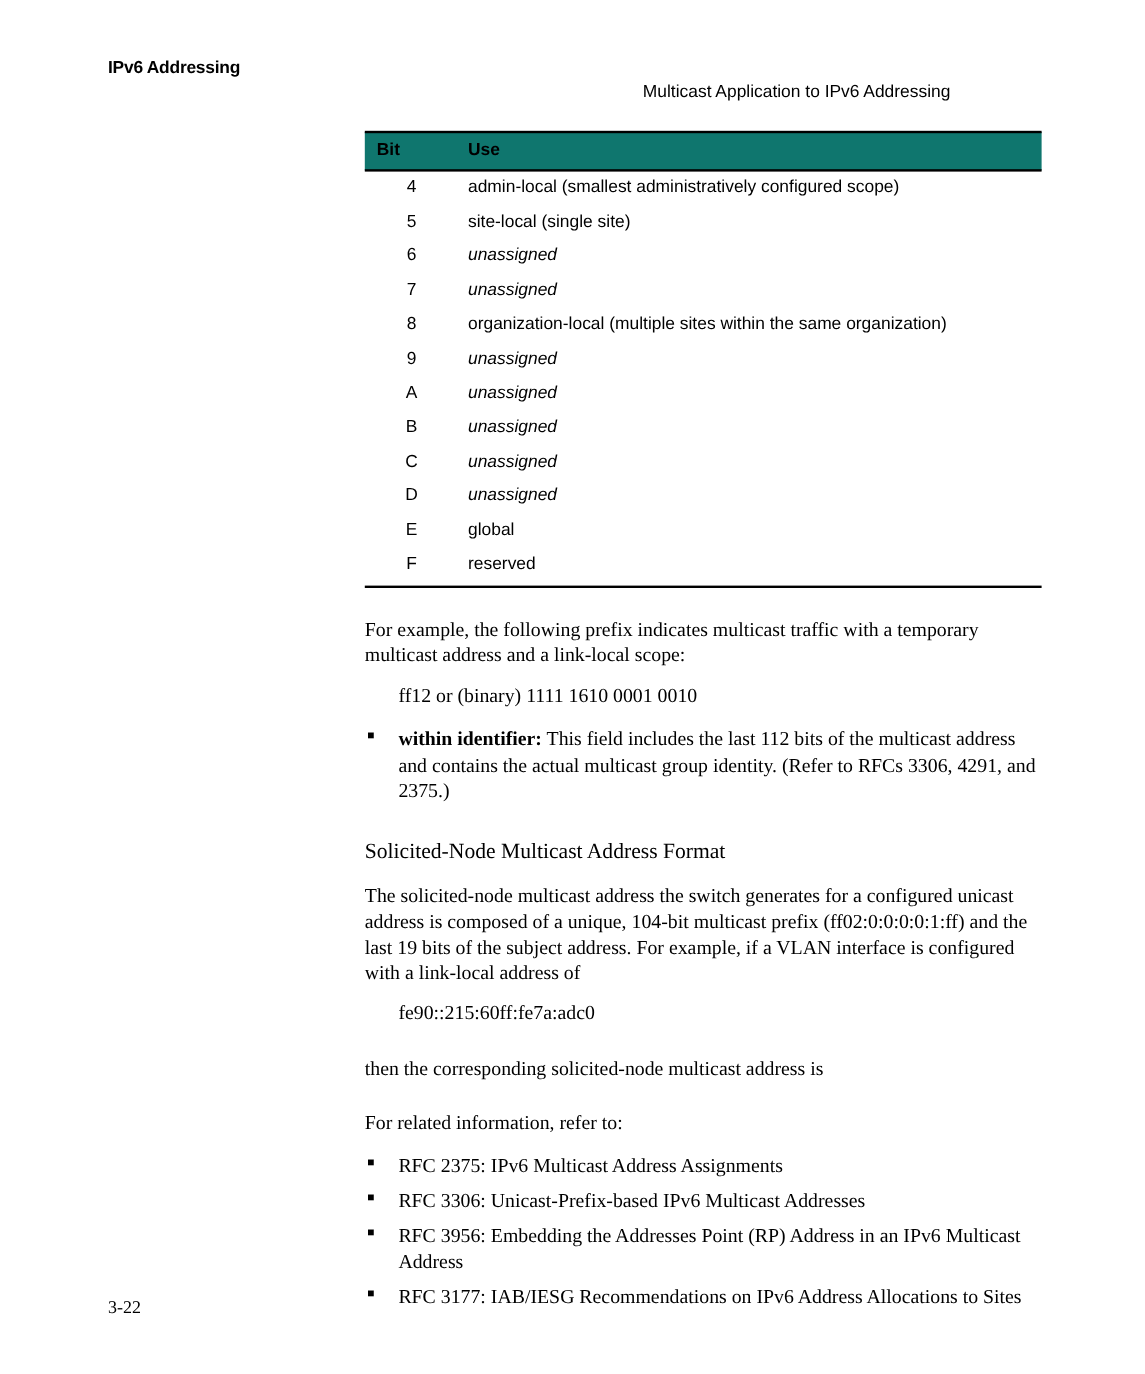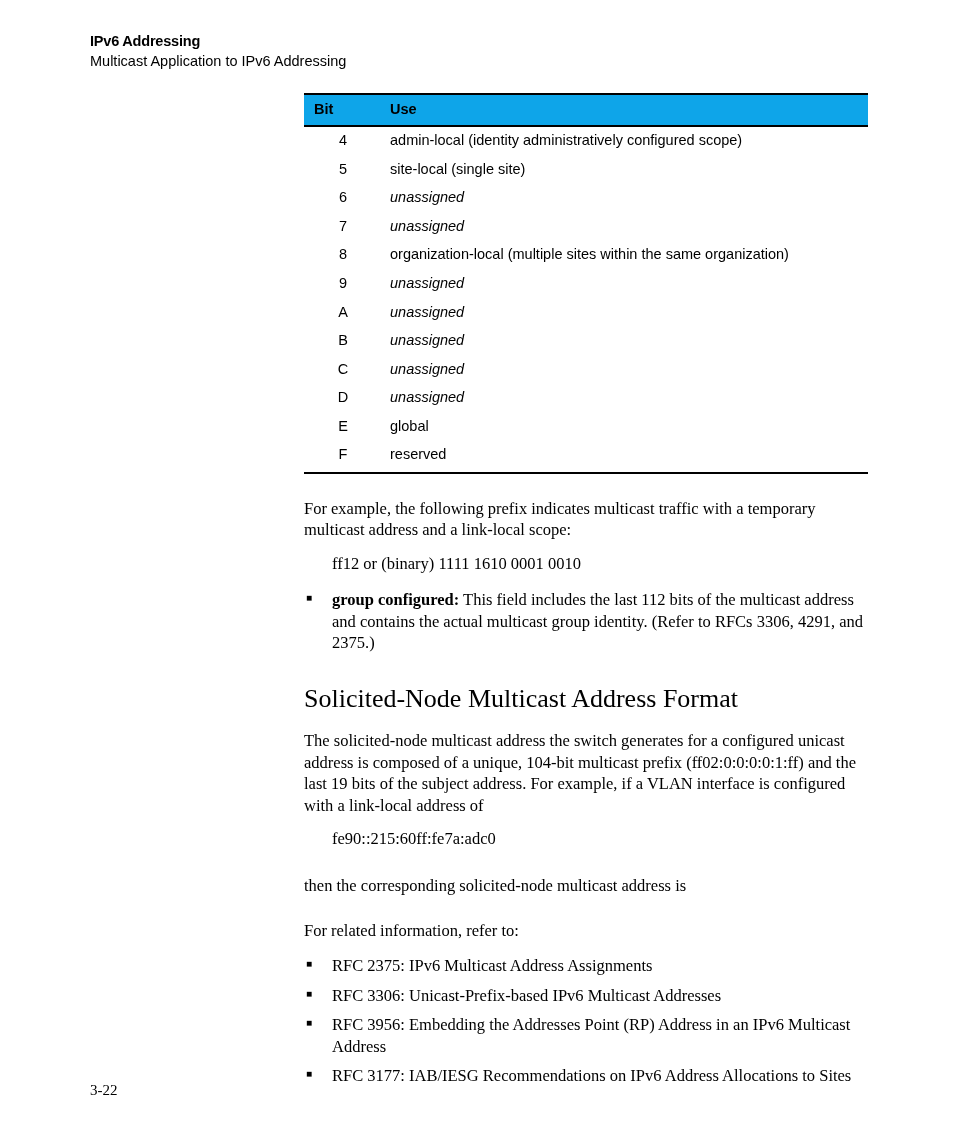--- a/index.html
+++ b/index.html
@@ -7,49 +7,50 @@
     padding: 0;
     background: #fff;
     font-family: "Times New Roman", Times, serif;
     color: #000;
   }
   .page {
     width: 882px;
     height: 1145px;
     position: relative;
     box-sizing: border-box;
-    padding: 32px 90px 0 90px;
+    padding: 48px 90px 0 90px;
   }
   .running-header {
     font-family: Arial, Helvetica, sans-serif;
     font-size: 14.5px;
     line-height: 1.35;
     margin-bottom: 22px;
   }
   .running-header .title {
     font-weight: bold;
     letter-spacing: -0.2px;
   }
   .running-header .subtitle {
     font-weight: normal;
+    text-align: right;
   }
   .content-col {
     margin-left: 214px;
     width: 564px;
     font-size: 16px;
     line-height: 1.35;
   }
   table.bit-table {
     width: 100%;
     border-collapse: collapse;
     font-family: Arial, Helvetica, sans-serif;
     font-size: 14.5px;
   }
   table.bit-table th {
-    background: #0ea5e9;
+    background: #0f766e;
     border-top: 2px solid #000;
     border-bottom: 2px solid #000;
     font-weight: bold;
     text-align: left;
     padding: 5px 8px 5px 10px;
     font-family: Arial, Helvetica, sans-serif;
   }
   table.bit-table th.bit-col { width: 58px; }
   table.bit-table td {
     padding: 4.5px 8px 4.5px 10px;
@@ -88,21 +89,21 @@
     content: "■";
     position: absolute;
     left: 2px;
     top: 2px;
     font-size: 10px;
     color: #000;
   }
   h2.section {
     font-family: "Times New Roman", Times, serif;
     font-weight: 400;
-    font-size: 26px;
+    font-size: 18px;
     margin: 28px 0 14px 0;
   }
   .page-number {
     position: absolute;
     left: 90px;
     bottom: 46px;
     font-family: "Times New Roman", Times, serif;
     font-size: 15px;
   }
   .bold { font-weight: bold; }
@@ -122,21 +123,21 @@
     <table class="bit-table">
       <thead>
         <tr>
           <th class="bit-col">Bit</th>
           <th>Use</th>
         </tr>
       </thead>
       <tbody>
           <tr>
             <td class="bit-cell">4</td>
-            <td>admin-local (identity administratively configured scope)</td>
+            <td>admin-local (smallest administratively configured scope)</td>
           </tr>
           <tr>
             <td class="bit-cell">5</td>
             <td>site-local (single site)</td>
           </tr>
           <tr>
             <td class="bit-cell">6</td>
             <td class="italic">unassigned</td>
           </tr>
           <tr>
@@ -177,21 +178,21 @@
           </tr>
         </tbody>
     </table>
 
     <p class="body">For example, the following prefix indicates multicast traffic with a temporary multicast address and a link-local scope:</p>
 
     <p class="indent">ff12 or (binary) 1111 1610 0001 0010</p>
 
     <ul class="bullets">
       <li>
-        <span class="bold">group configured:</span><span> This field includes the last 112 bits of the multicast address and contains the actual multicast group identity. (Refer to RFCs 3306, 4291, and 2375.)</span>
+        <span class="bold">within identifier:</span><span> This field includes the last 112 bits of the multicast address and contains the actual multicast group identity. (Refer to RFCs 3306, 4291, and 2375.)</span>
       </li>
     </ul>
 
     <h2 class="section">Solicited-Node Multicast Address Format</h2>
 
     <p class="body" style="margin-top:6px;">The solicited-node multicast address the switch generates for a configured unicast address is composed of a unique, 104-bit multicast prefix (ff02:0:0:0:0:1:ff) and the last 19 bits of the subject address. For example, if a VLAN interface is configured with a link-local address of</p>
 
     <p class="indent">fe90::215:60ff:fe7a:adc0</p>
 
     <p class="body">then the corresponding solicited-node multicast address is</p>

